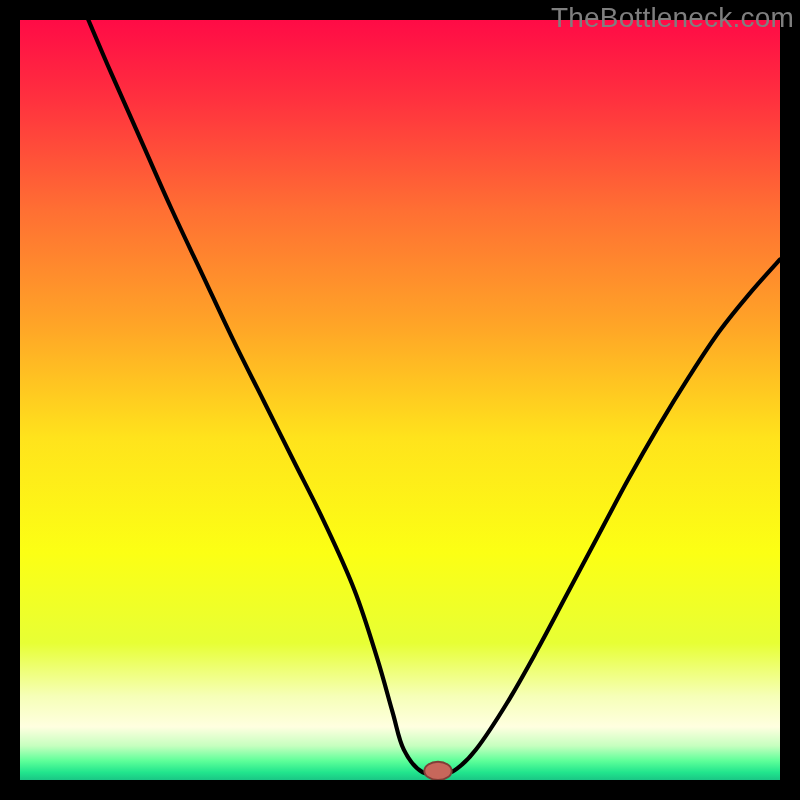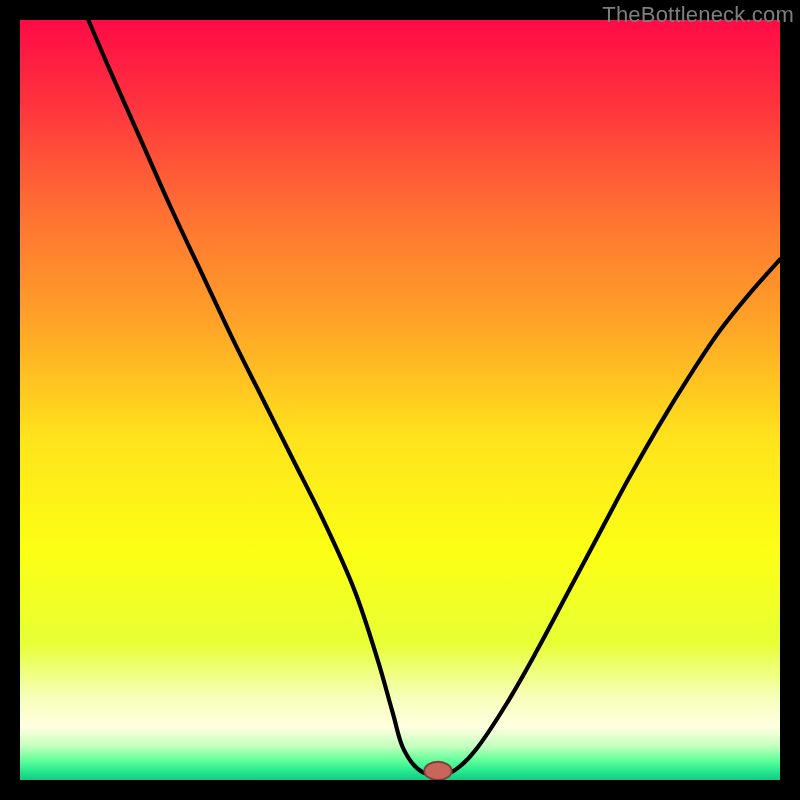--- a/index.html
+++ b/index.html
@@ -23,21 +23,21 @@
     top: 20px;
     width: 760px;
     height: 760px;
     box-sizing: border-box;
   }
   .watermark {
     position: absolute;
     top: 2px;
     right: 6px;
     color: #7f7f7f;
-    font-size: 22px;
+    font-size: 28px;
     font-weight: 500;
     letter-spacing: 0.2px;
     user-select: none;
   }
   svg { display: block; }
 </style>
 </head>
 <body>
 
 <div class="frame">

